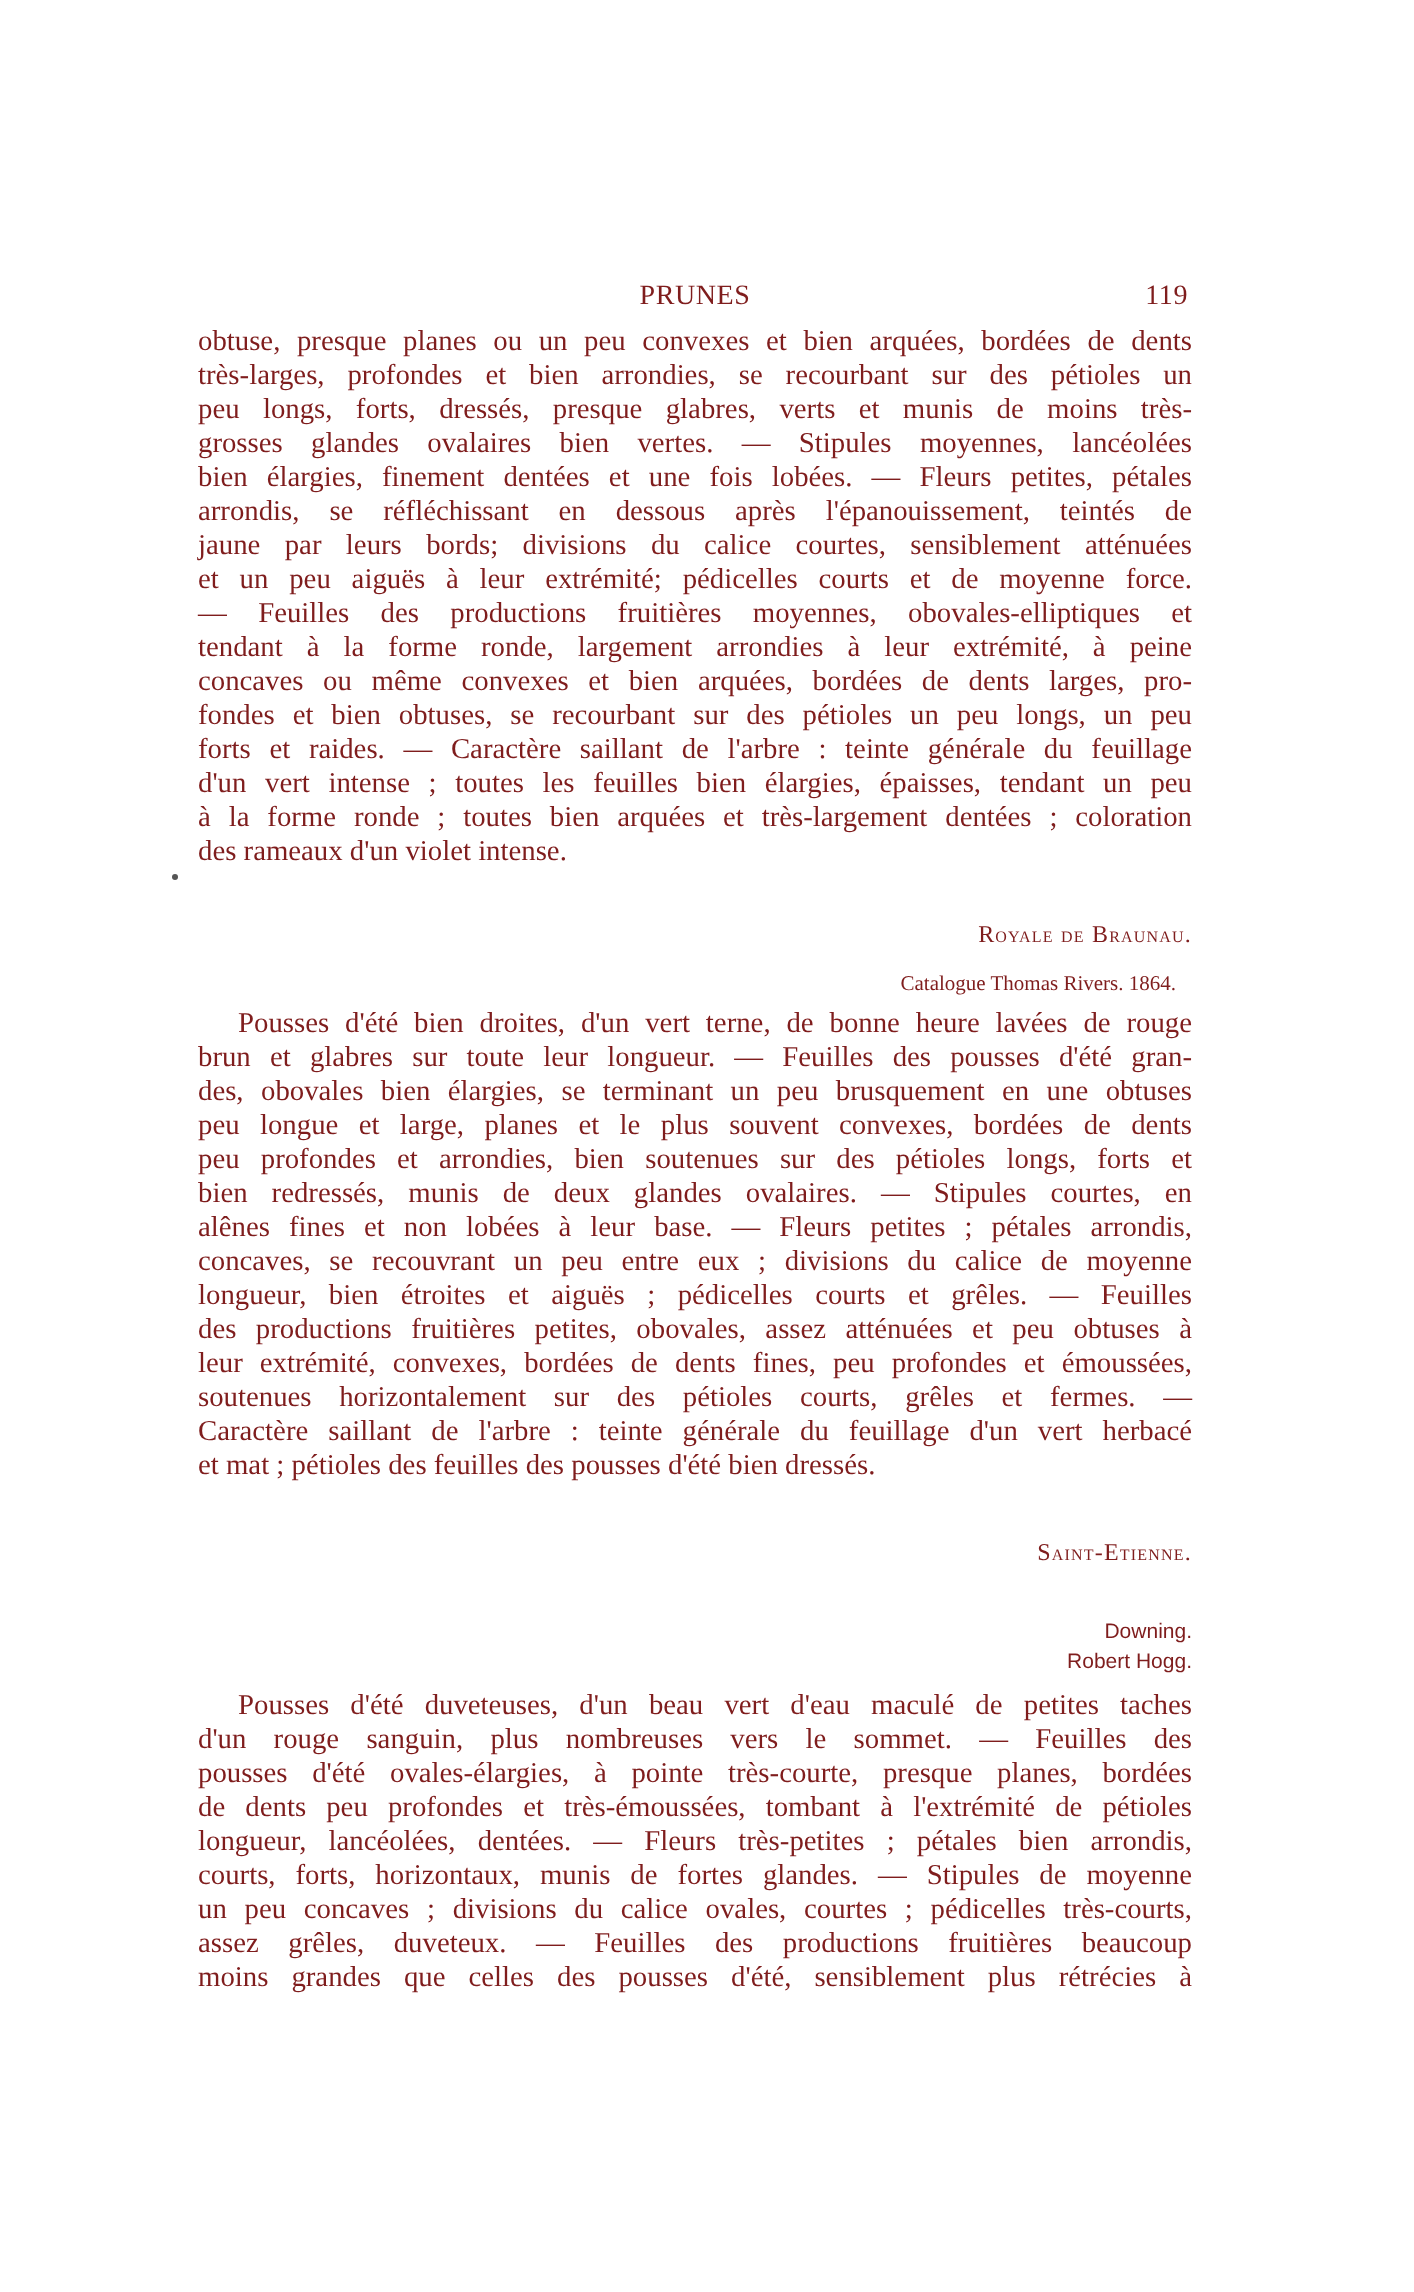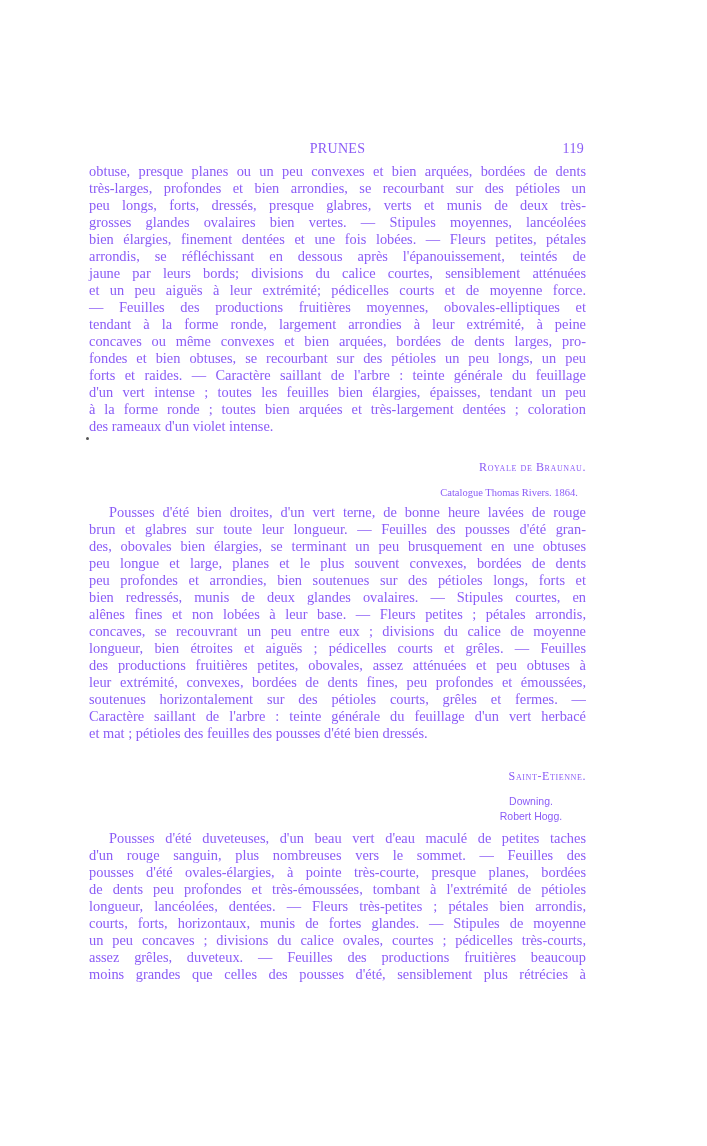--- a/index.html
+++ b/index.html
@@ -1,53 +1,53 @@
 <!DOCTYPE html>
 <html><head>
   <meta charset="utf-8">
   <style>
     html, body { margin: 0; padding: 0; background: #ffffff; }
     body { width: 707px; height: 1146px; position: relative; overflow: hidden; }
     .page {
-      position: absolute; left: 89px; top: 140px; width: 497px;
+      position: absolute; left: 99px; top: 140px; width: 497px;
       font-family: "DejaVu Serif", "Liberation Serif", serif;
-      color: #8b5cf6;
+      color: #7f1d1d;
       font-size: 12.6px;
       line-height: 17px;
     }
     .running-head { position: relative; height: 20px; font-size: 13px; letter-spacing: 0.3px; }
     .running-head .title { position: absolute; left: 0; right: 0; text-align: center; top: 0; font-family: "Liberation Serif", serif; font-size: 14px; }
     .running-head .folio { position: absolute; right: 2px; top: 0; font-family: "Liberation Serif", serif; font-size: 14px; }
     .line { display: block; text-align: justify; text-align-last: justify; white-space: nowrap; }
     .line.last { text-align-last: left; }
     .section-title {
       text-align: right; font-family: "Liberation Serif", serif; font-variant: small-caps;
       font-size: 12px; letter-spacing: 0.6px; margin-top: 20px; height: 20px;
     }
     .ref { text-align: right; font-family: "Liberation Sans", sans-serif; font-size: 10.5px; line-height: 15px; }
     .ref.block { display: flex; justify-content: flex-end; }
-    .ref.block .stack { text-align: center; width: 110px; }
+    .ref.block .stack { text-align: right; width: 110px; margin-top: 15px; }
     .para { font-family: Liberation Serif, serif; font-size: 14.4px; }
     .margin-dot { position: absolute; left: 86px; width: 3px; height: 3px; background: #555; border-radius: 50%; }
   </style>
 </head>
 <body>
 
 <div class="margin-dot" style="top:437px;"></div>
 
 <div class="page">
   <div class="running-head">
     <span class="title">PRUNES</span>
     <span class="folio">119</span>
   </div>
 
   <div class="para" style="margin-top:3px;">
     <span class="line">obtuse, presque planes ou un peu convexes et bien arquées, bordées de dents</span>
     <span class="line">très-larges, profondes et bien arrondies, se recourbant sur des pétioles un</span>
-    <span class="line">peu longs, forts, dressés, presque glabres, verts et munis de deux très-</span>
+    <span class="line">peu longs, forts, dressés, presque glabres, verts et munis de moins très-</span>
     <span class="line">grosses glandes ovalaires bien vertes. — Stipules moyennes, lancéolées</span>
     <span class="line">bien élargies, finement dentées et une fois lobées. — Fleurs petites, pétales</span>
     <span class="line">arrondis, se réfléchissant en dessous après l'épanouissement, teintés de</span>
     <span class="line">jaune par leurs bords; divisions du calice courtes, sensiblement atténuées</span>
     <span class="line">et un peu aiguës à leur extrémité; pédicelles courts et de moyenne force.</span>
     <span class="line">— Feuilles des productions fruitières moyennes, obovales-elliptiques et</span>
     <span class="line">tendant à la forme ronde, largement arrondies à leur extrémité, à peine</span>
     <span class="line">concaves ou même convexes et bien arquées, bordées de dents larges, pro-</span>
     <span class="line">fondes et bien obtuses, se recourbant sur des pétioles un peu longs, un peu</span>
     <span class="line">forts et raides. — Caractère saillant de l'arbre : teinte générale du feuillage</span>

